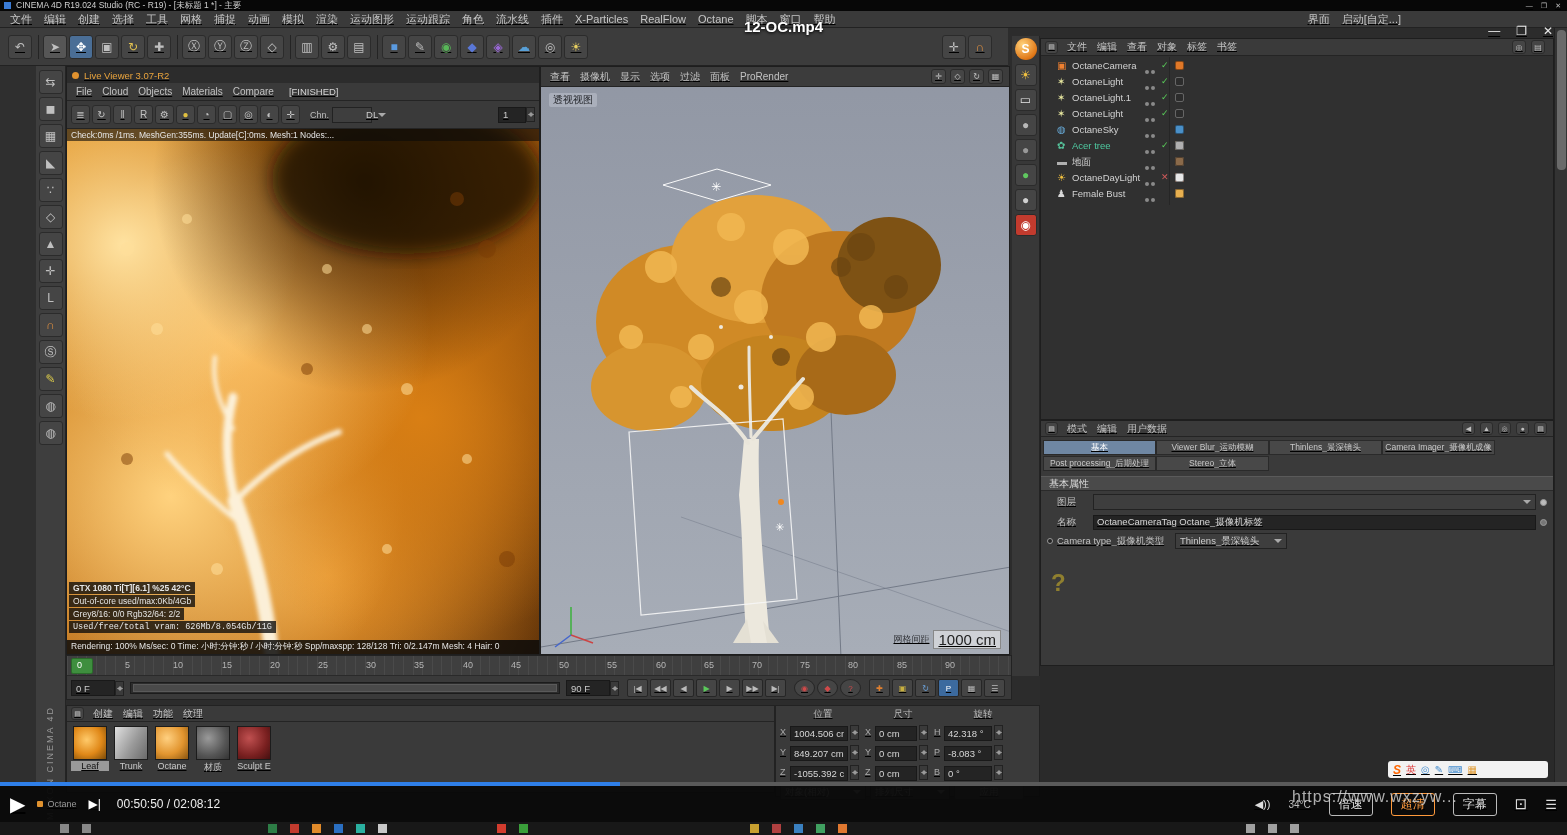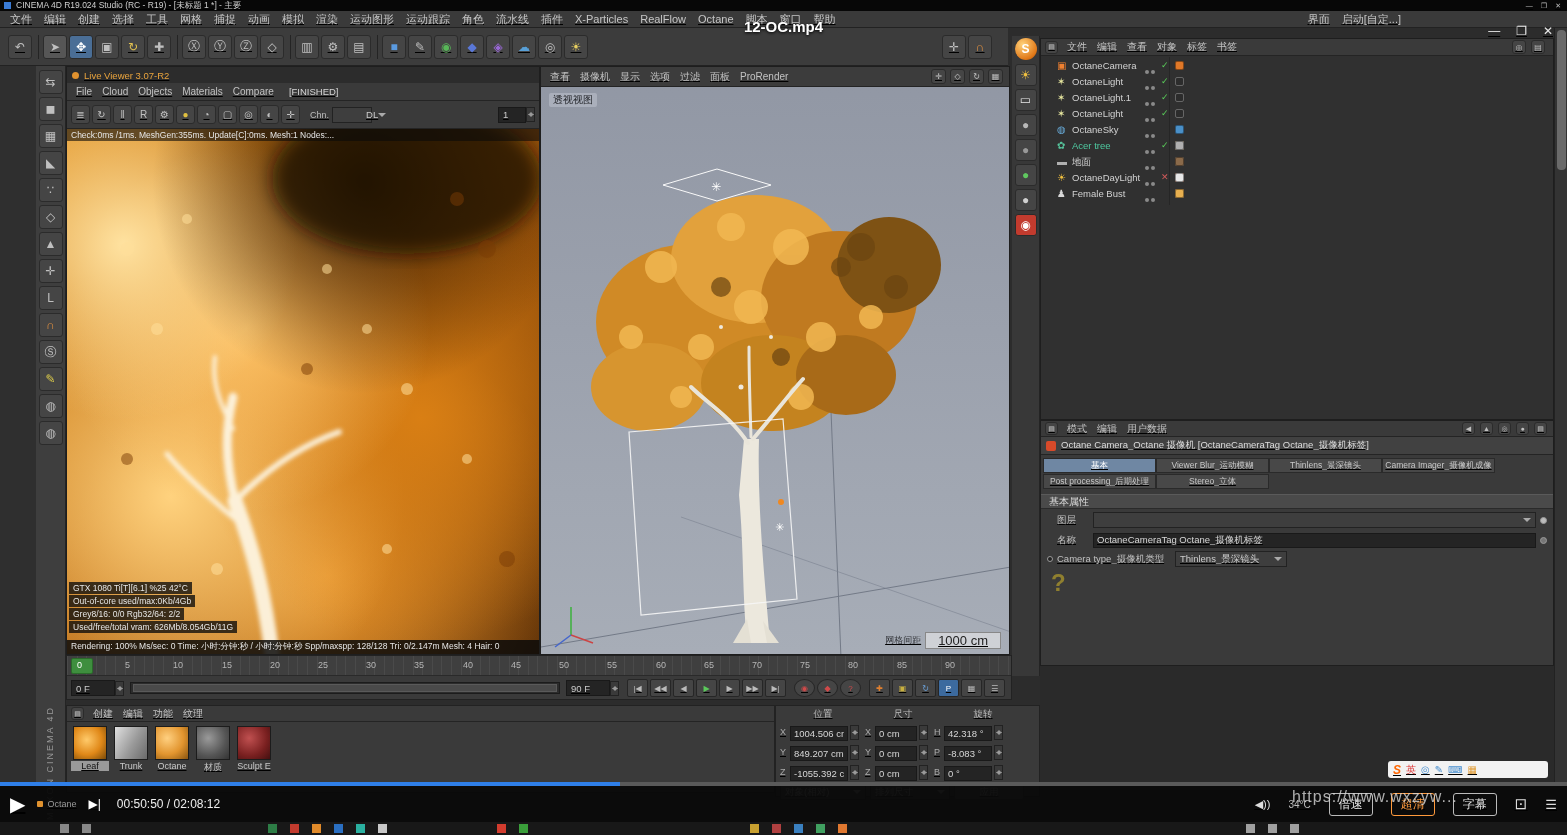--- a/index.html
+++ b/index.html
@@ -212,24 +212,24 @@
         </g>
         <g fill="#7a3c05" opacity="0.5">
           <circle cx="420" cy="120" r="9"></circle>
             <circle cx="390" cy="70" r="7"></circle>
             <circle cx="240" cy="240" r="6"></circle>
           <circle cx="60" cy="330" r="6"></circle>
             <circle cx="440" cy="430" r="8"></circle>
         </g>
       </svg>
       <div class="stat-line" style="top:0;left:0;width:100%;background:rgba(10,10,10,.6);">Check:0ms /1ms. MeshGen:355ms. Update[C]:0ms. Mesh:1 Nodes:...</div>
-      <div class="stat-line" style="bottom:60px;">GTX 1080 Ti[T][6.1]      %25     42°C</div>
+      <div class="stat-line" style="bottom:60px;font-weight:bold;">GTX 1080 Ti[T][6.1]      %25     42°C</div>
       <div class="stat-line" style="bottom:47px;">Out-of-core used/max:0Kb/4Gb</div>
       <div class="stat-line" style="bottom:34px;">Grey8/16: 0/0      Rgb32/64: 2/2</div>
-      <div class="stat-line" style="bottom:21px;">Used/free/total vram: 626Mb/8.054Gb/11G</div>
+      <div class="stat-line" style="bottom:21px;font-family:Liberation Mono, monospace;">Used/free/total vram: 626Mb/8.054Gb/11G</div>
       <div class="stat-line" style="bottom:0;left:0;width:100%;background:rgba(10,10,10,.85);">Rendering: 100%   Ms/sec: 0   Time: 小时:分钟:秒 / 小时:分钟:秒   Spp/maxspp: 128/128   Tri: 0/2.147m  Mesh: 4   Hair: 0</div>
     </div>
   </div>
 
   <div class="abs" style="left:540px;top:66px;width:470px;height:589px;background:linear-gradient(180deg,#9197a4 0%,#9ba1ad 45%,#a7adb7 100%);border:1px solid #1e1e1e;overflow:hidden;">
     <div class="row" style="height:20px;background:#3c3c3c;border-bottom:1px solid #242424;padding-left:4px;">
       <span class="mi2">查看</span>
       <span class="mi2">摄像机</span>
       <span class="mi2">显示</span>
       <span class="mi2">选项</span>
@@ -302,21 +302,21 @@
       <circle cx="240" cy="415" r="3" fill="#f08820"></circle>
 
       <g stroke-width="1.5">
         <line x1="30" y1="548" x2="30" y2="520" stroke="#3bb23b"></line>
         <line x1="30" y1="548" x2="52" y2="556" stroke="#cc4444"></line>
         <line x1="30" y1="548" x2="14" y2="560" stroke="#4466cc"></line>
       </g>
     </svg>
     <span class="row" style="position:absolute;right:8px;bottom:5px;gap:4px;">
       <span style="font-size:9px;color:#33353a;">网格间距</span>
-      <span style="font-size:13px;color:#222;background:rgba(240,240,240,.55);border:1px solid #888;padding:0 12px;">1000 cm</span>
+      <span style="font-size:15px;color:#222;background:rgba(240,240,240,.55);border:1px solid #888;padding:0 4px;">1000 cm</span>
     </span>
   </div>
 
   <div class="abs" style="left:1012px;top:36px;width:28px;height:640px;background:#383838;border-right:1px solid #242424;padding-top:2px;">
     <div style="width:22px;height:22px;margin:0 auto 4px;border-radius:50%;background:radial-gradient(circle at 35% 30%,#ffd27a,#e07818 70%,#9a4a08);color:#fff;font-weight:bold;font-size:12px;display:flex;align-items:center;justify-content:center;">S</div>
     <div class="ib" style="margin:0 auto 3px;width:22px;height:22px;color:#f0c040;">☀</div>
     <div class="ib" style="margin:0 auto 3px;width:22px;height:22px;color:#e8e8e8;">▭</div>
     <div class="ib" style="margin:0 auto 3px;width:22px;height:22px;color:#b8b8b8;">●</div>
     <div class="ib" style="margin:0 auto 3px;width:22px;height:22px;color:#989898;">●</div>
     <div class="ib" style="margin:0 auto 3px;width:22px;height:22px;color:#60c860;">●</div>
@@ -434,24 +434,20 @@
       <span class="mi2">模式</span>
       <span class="mi2">编辑</span>
       <span class="mi2">用户数据</span>
       <span class="row" style="margin-left:auto;margin-right:4px;gap:3px;">
         <span class="ib ibs" style="width:13px;height:13px;font-size:7px;">◀</span>
         <span class="ib ibs" style="width:13px;height:13px;font-size:7px;">▲</span>
         <span class="ib ibs" style="width:13px;height:13px;font-size:7px;">◎</span>
         <span class="ib ibs" style="width:13px;height:13px;font-size:7px;">●</span>
         <span class="ib ibs" style="width:13px;height:13px;font-size:7px;">▤</span>
       </span>
-    </div>
-    <div class="row" style="height:18px;background:#414141;border-bottom:1px solid #242424;padding-left:5px;">
-      <span style="width:10px;height:10px;background:#d84a2a;border-radius:2px;display:inline-block;margin-right:5px;"></span>
-      <span style="font-size:9.5px;color:#ddd;white-space:nowrap;overflow:hidden;">Octane Camera_Octane 摄像机 [OctaneCameraTag Octane_摄像机标签]</span>
     </div>
     <div class="row" style="padding:3px 0 0 2px;">
       <span class="tab active">基本</span>
       <span class="tab">Viewer Blur_运动模糊</span>
       <span class="tab">Thinlens_景深镜头</span>
       <span class="tab">Camera Imager_摄像机成像</span>
     </div>
     <div class="row" style="padding:1px 0 0 2px;">
       <span class="tab">Post processing_后期处理</span>
       <span class="tab">Stereo_立体</span>

